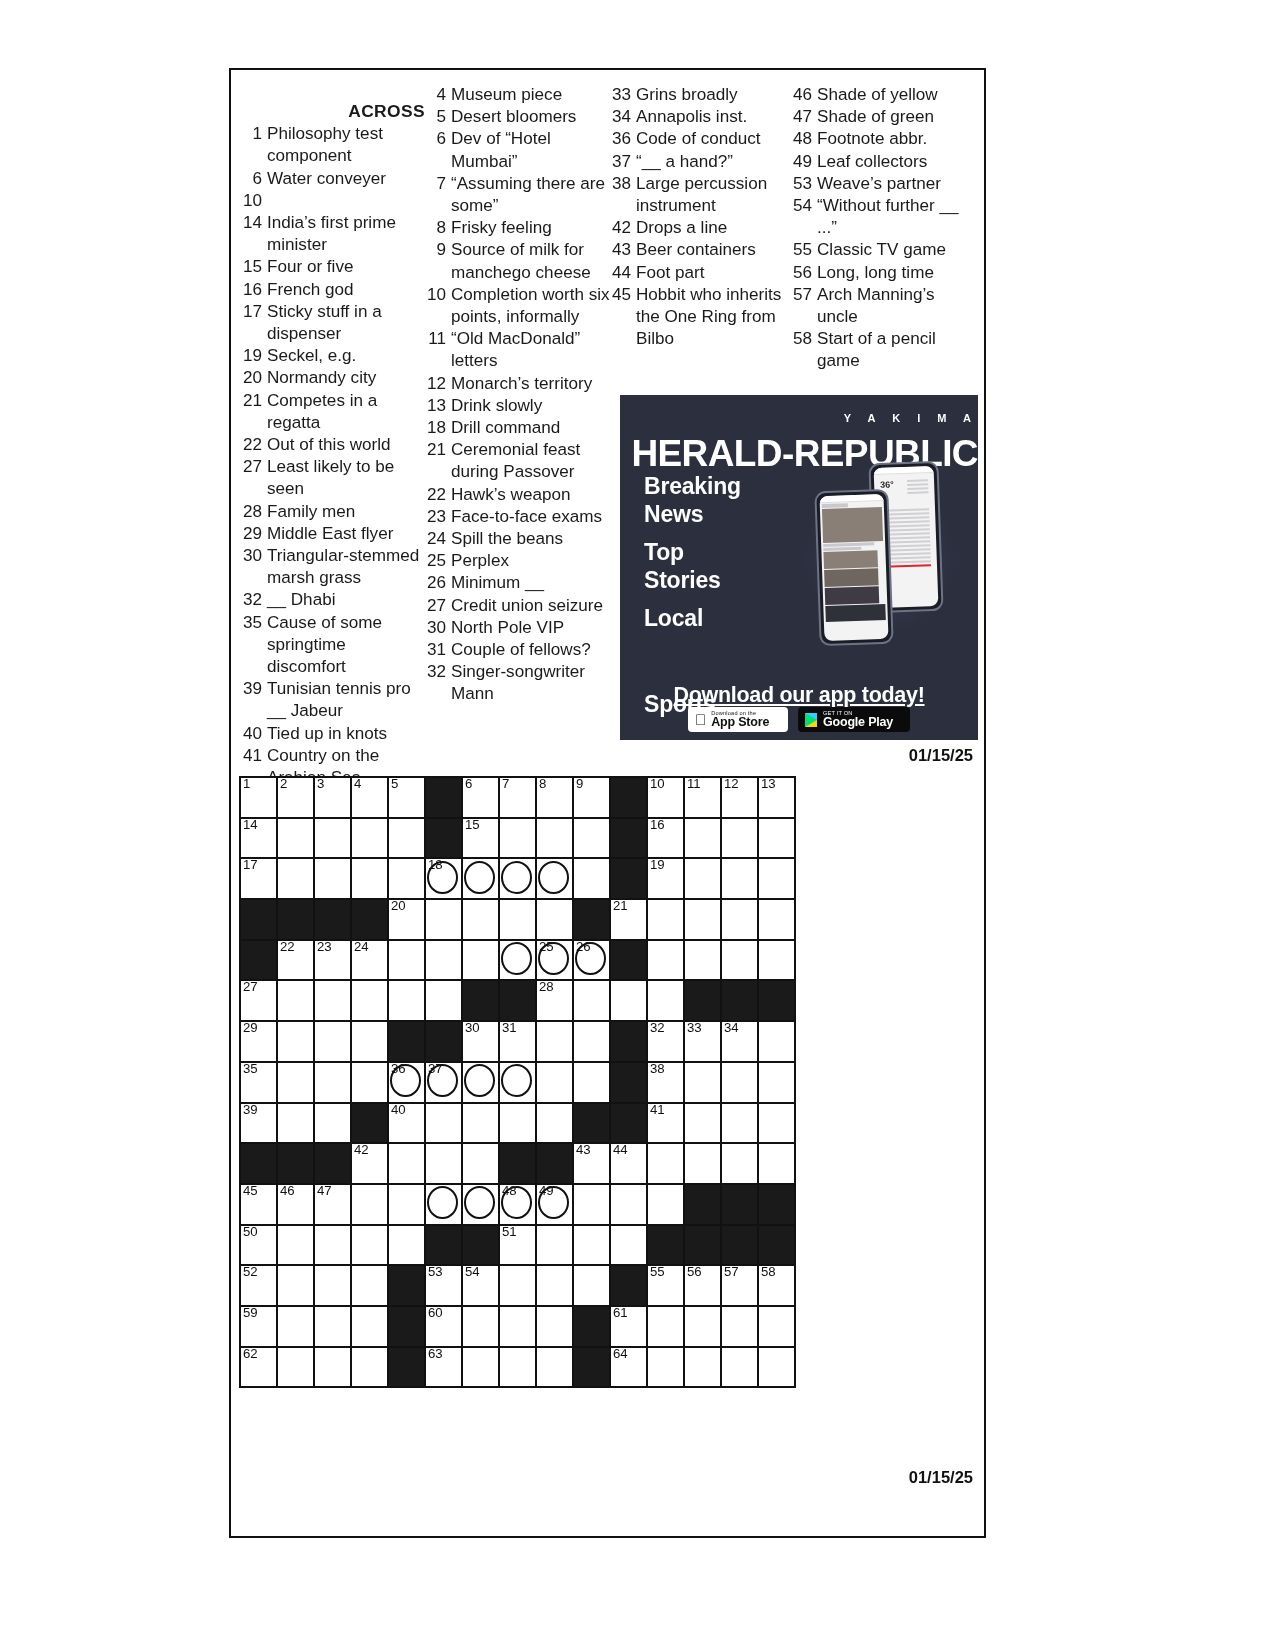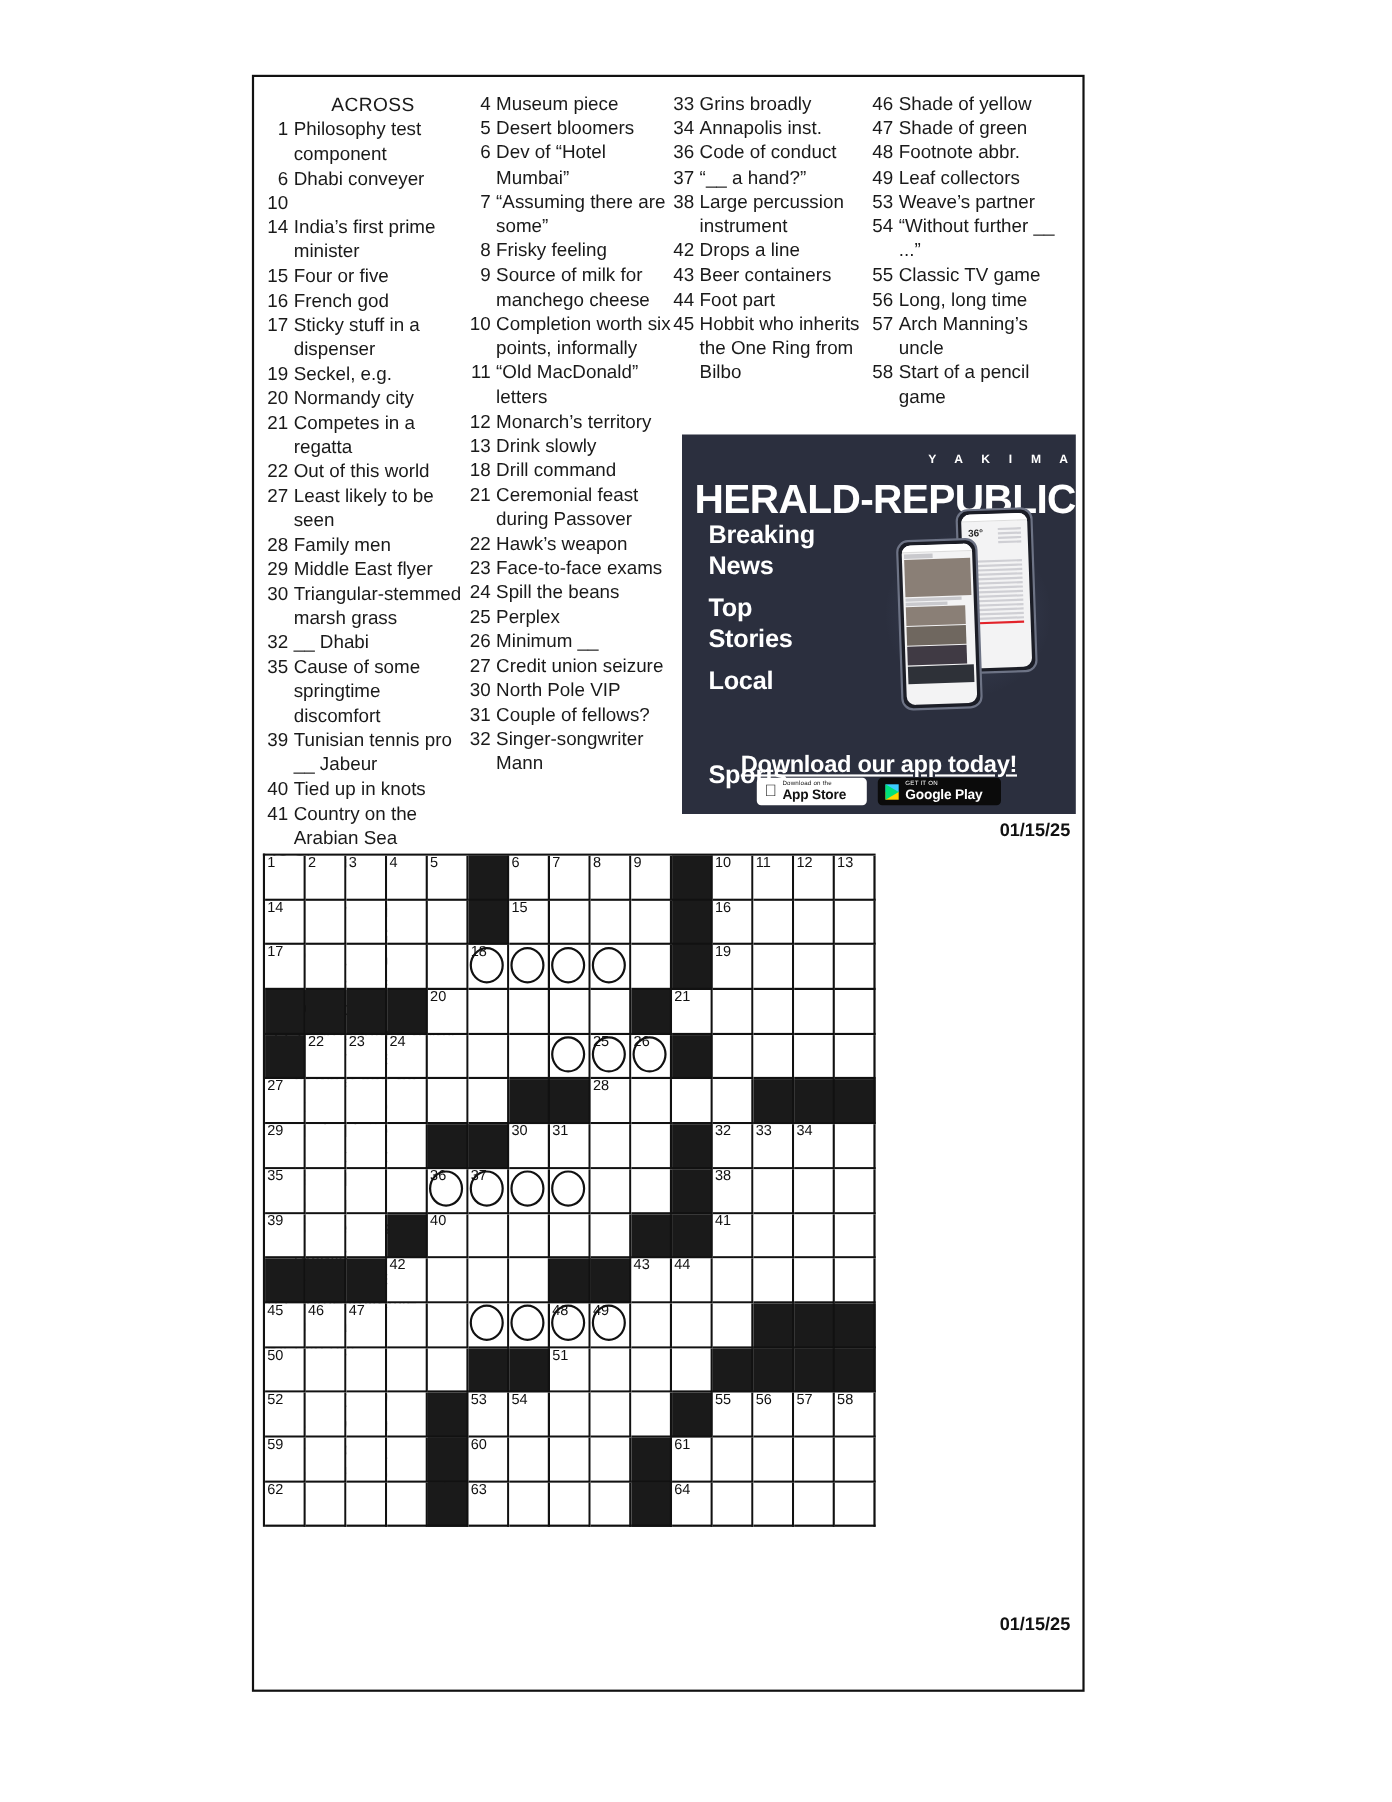--- a/index.html
+++ b/index.html
@@ -28,25 +28,25 @@
     font-size: 17.1px;
     line-height: 22.2px;
     color: #1a1a1a;
   }
   #col1 { left: 12px;  top: 14px; width: 182px; }
   #col2 { left: 196px; top: 14px; width: 184px; }
   #col3 { left: 381px; top: 14px; width: 180px; }
   #col4 { left: 562px; top: 14px; width: 185px; }
 
   .sec-head {
-    font-weight: normal;
-    text-align: center;
+    font-weight: bold;
+    text-align: right;
     font-size: 17.4px;
     letter-spacing: 0.4px;
-    margin: 0 0 1px 0;
+    margin: 16px 0 1px 0;
     padding-left: 10px;
   }
   .spacer-head { margin-top: 22px; }
 
   .clue {
     display: flex;
     align-items: flex-start;
     margin: 0;
   }
   .cnum {
@@ -204,21 +204,21 @@
 
     <div class="clue-col" id="col1">
       <div class="sec-head">ACROSS</div>
       <div id="across-list-1">
           <div class="clue">
             <span class="cnum">1</span>
             <span class="ctext">Philosophy test component</span>
           </div>
           <div class="clue">
             <span class="cnum">6</span>
-            <span class="ctext">Dhabi conveyer</span>
+            <span class="ctext">Water conveyer</span>
           </div>
           <div class="clue">
             <span class="cnum">10</span>
           </div>
           <div class="clue">
             <span class="cnum">14</span>
             <span class="ctext">India’s first prime minister</span>
           </div>
           <div class="clue">
             <span class="cnum">15</span>

